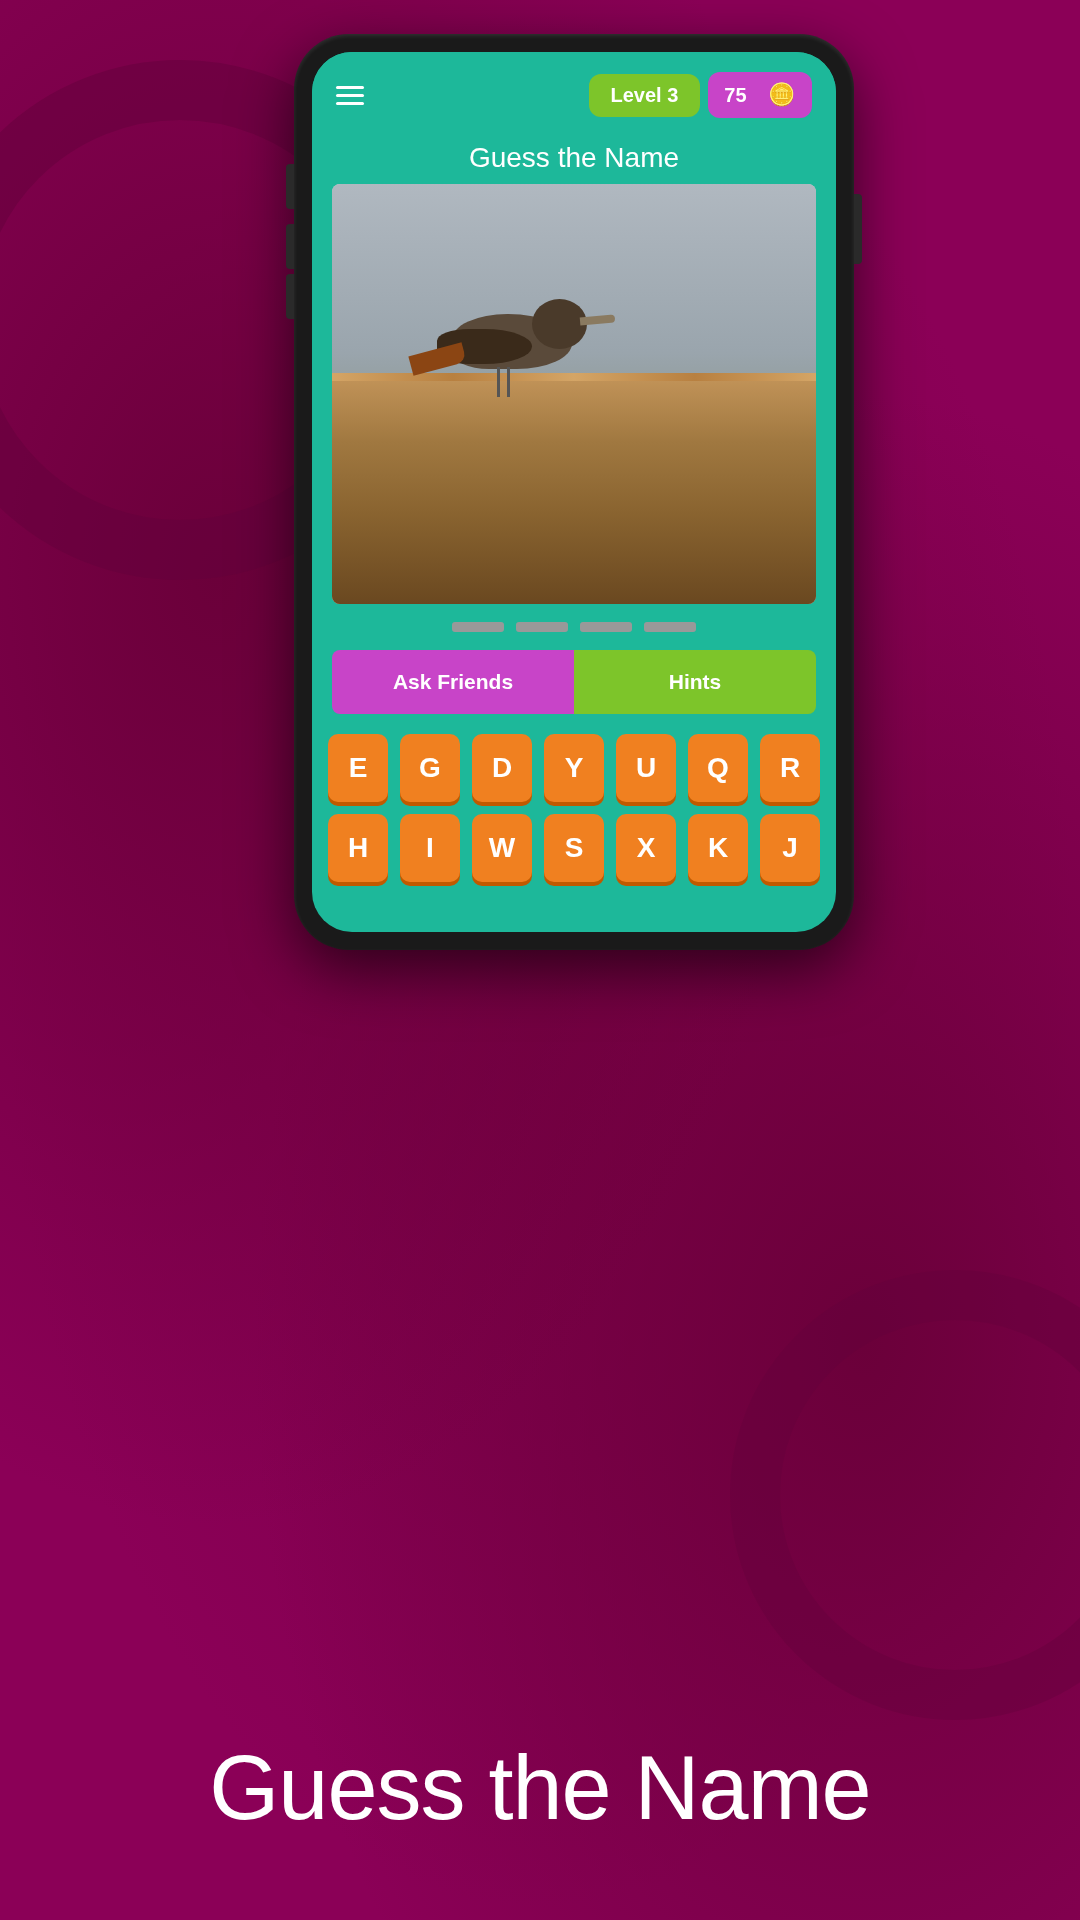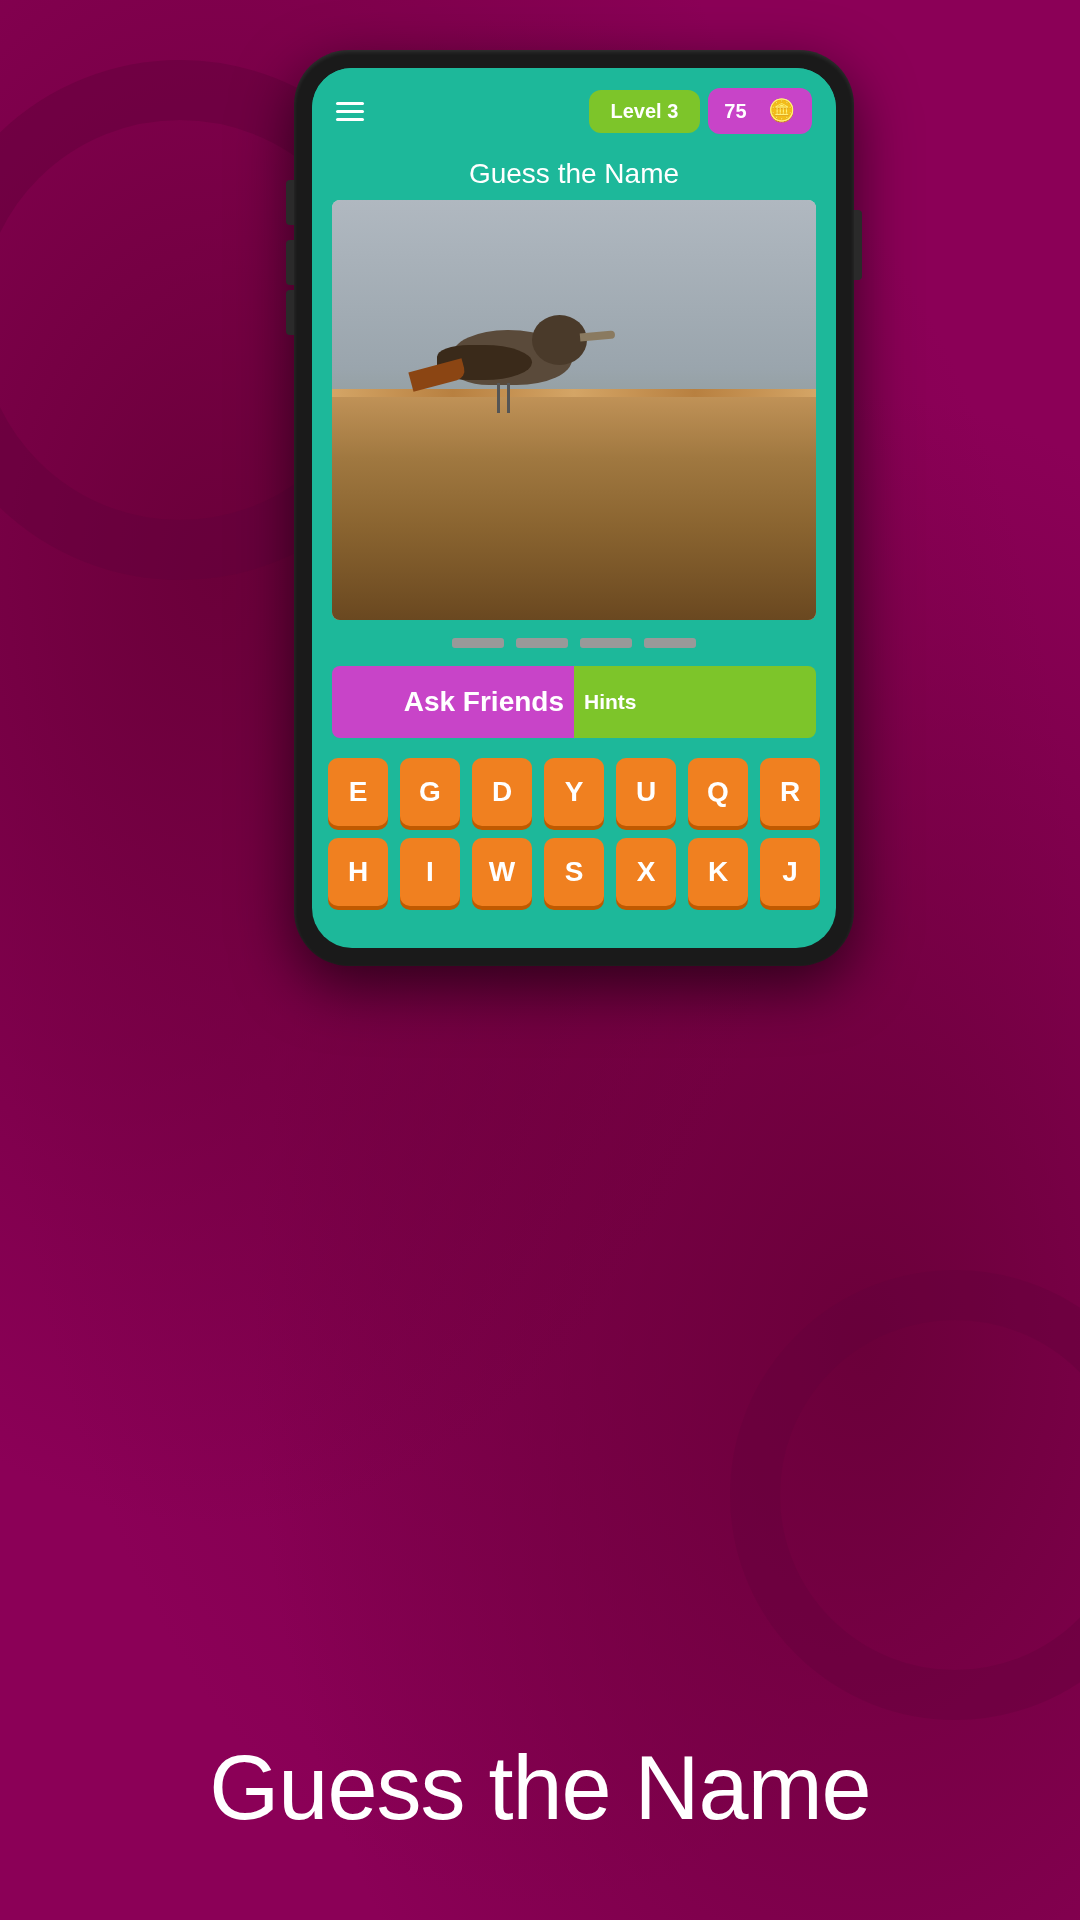--- a/index.html
+++ b/index.html
@@ -41,21 +41,21 @@
       right: -100px;
       width: 350px;
       height: 350px;
       border-radius: 50%;
       border: 50px solid rgba(100, 0, 60, 0.4);
     }
 
     
     .phone-wrap {
       position: absolute;
-      top: 50px;
+      top: 34px;
       left: 50%;
       transform: translateX(-50%);
       width: 492px;
     }
 
     .phone {
       width: 560px;
       background: #1a1a1a;
       border-radius: 55px;
       padding: 18px;
@@ -282,40 +282,40 @@
     .action-buttons {
       display: flex;
       margin: 10px 20px 14px;
       gap: 0;
     }
 
     .btn-ask-friends {
       flex: 1;
       background: #C844C8;
       color: white;
-      font-size: 28px;
+      font-size: 21px;
       font-weight: bold;
       padding: 20px 10px;
       border: none;
       cursor: pointer;
       border-radius: 8px 0 0 8px;
-      text-align: right;
+      text-align: center;
     }
 
     .btn-hints {
       flex: 1;
       background: #7DC52A;
       color: white;
       font-size: 21px;
       font-weight: bold;
       padding: 20px 10px;
       border: none;
       cursor: pointer;
       border-radius: 0 8px 8px 0;
-      text-align: left;
+      text-align: center;
     }
 
     
     .keyboard {
       padding: 6px 16px 24px;
       display: flex;
       flex-direction: column;
       gap: 12px;
     }
 

